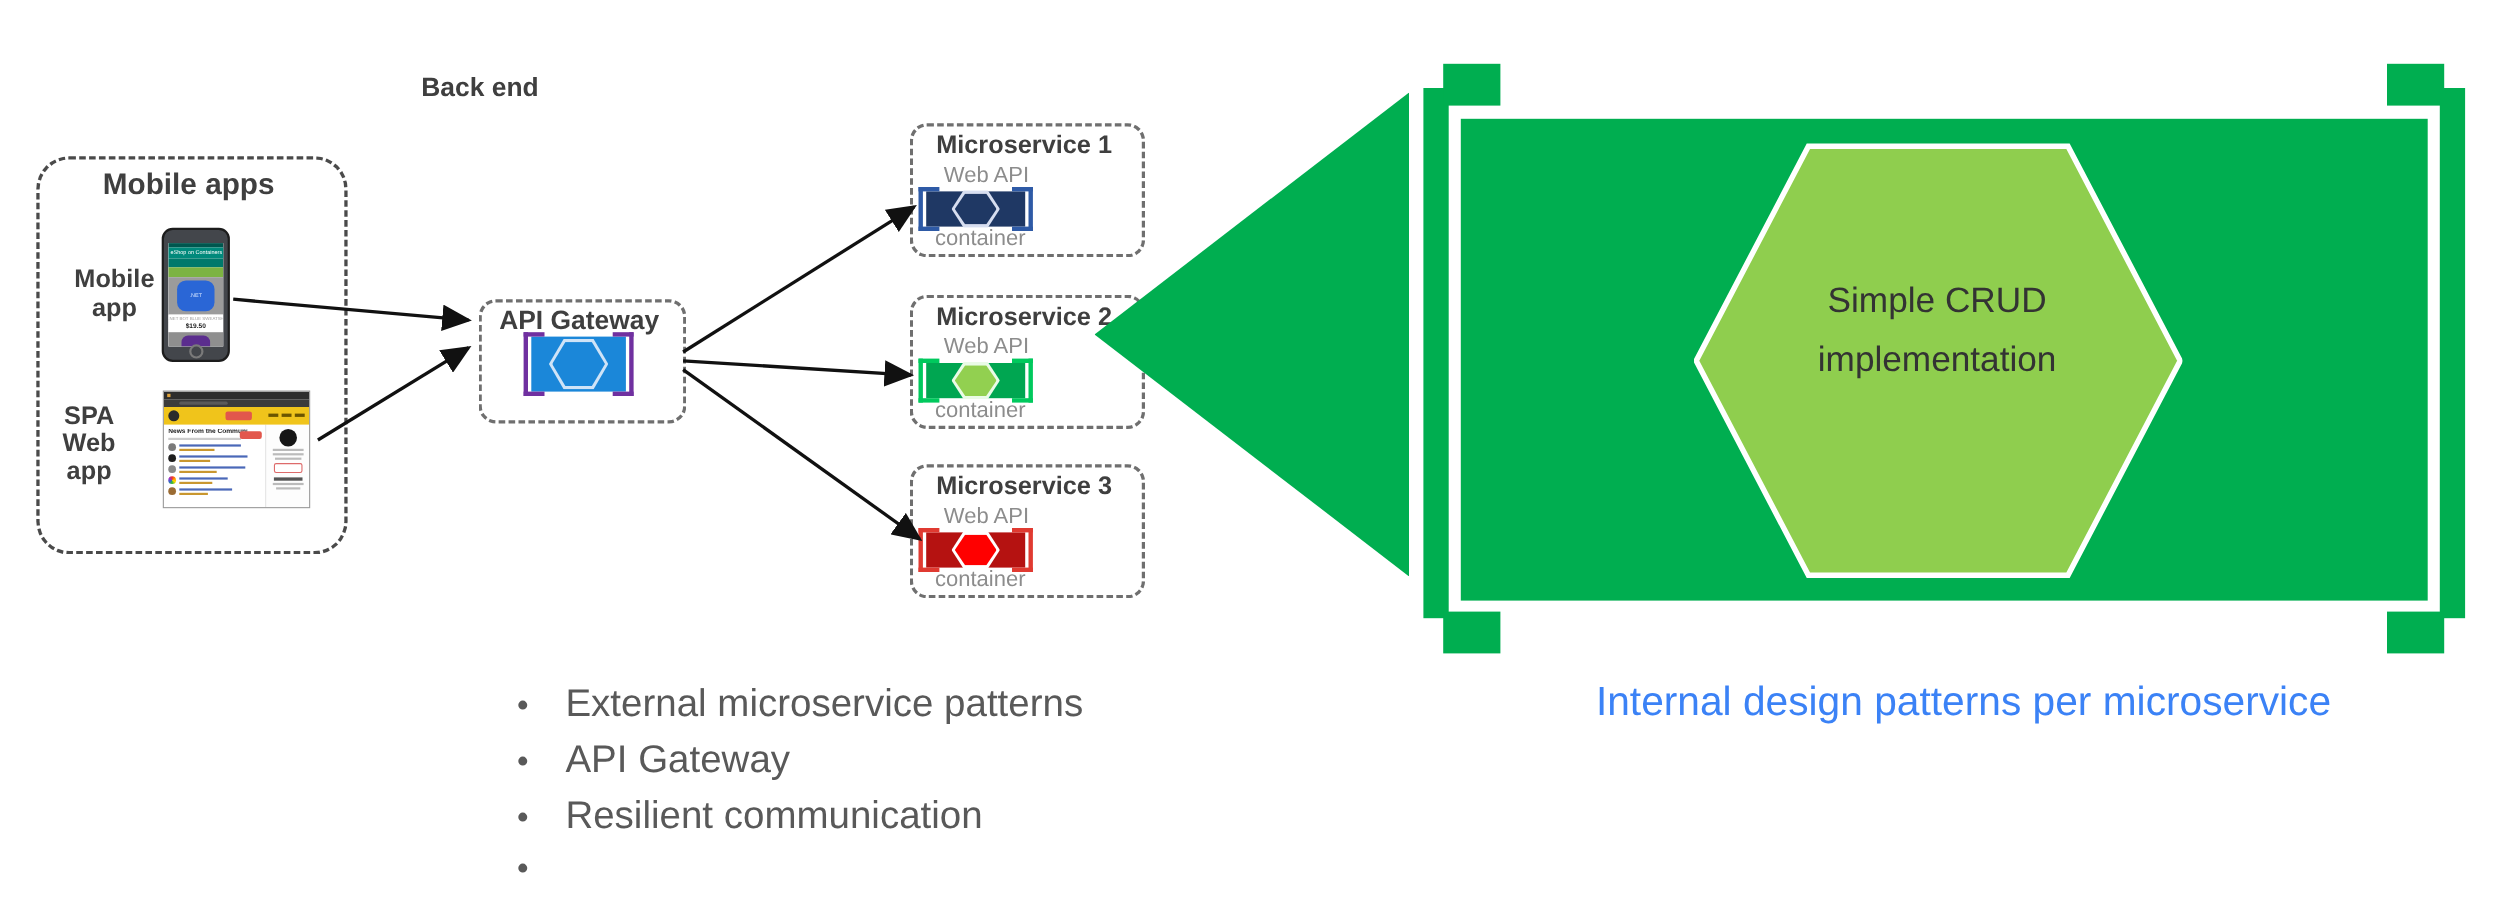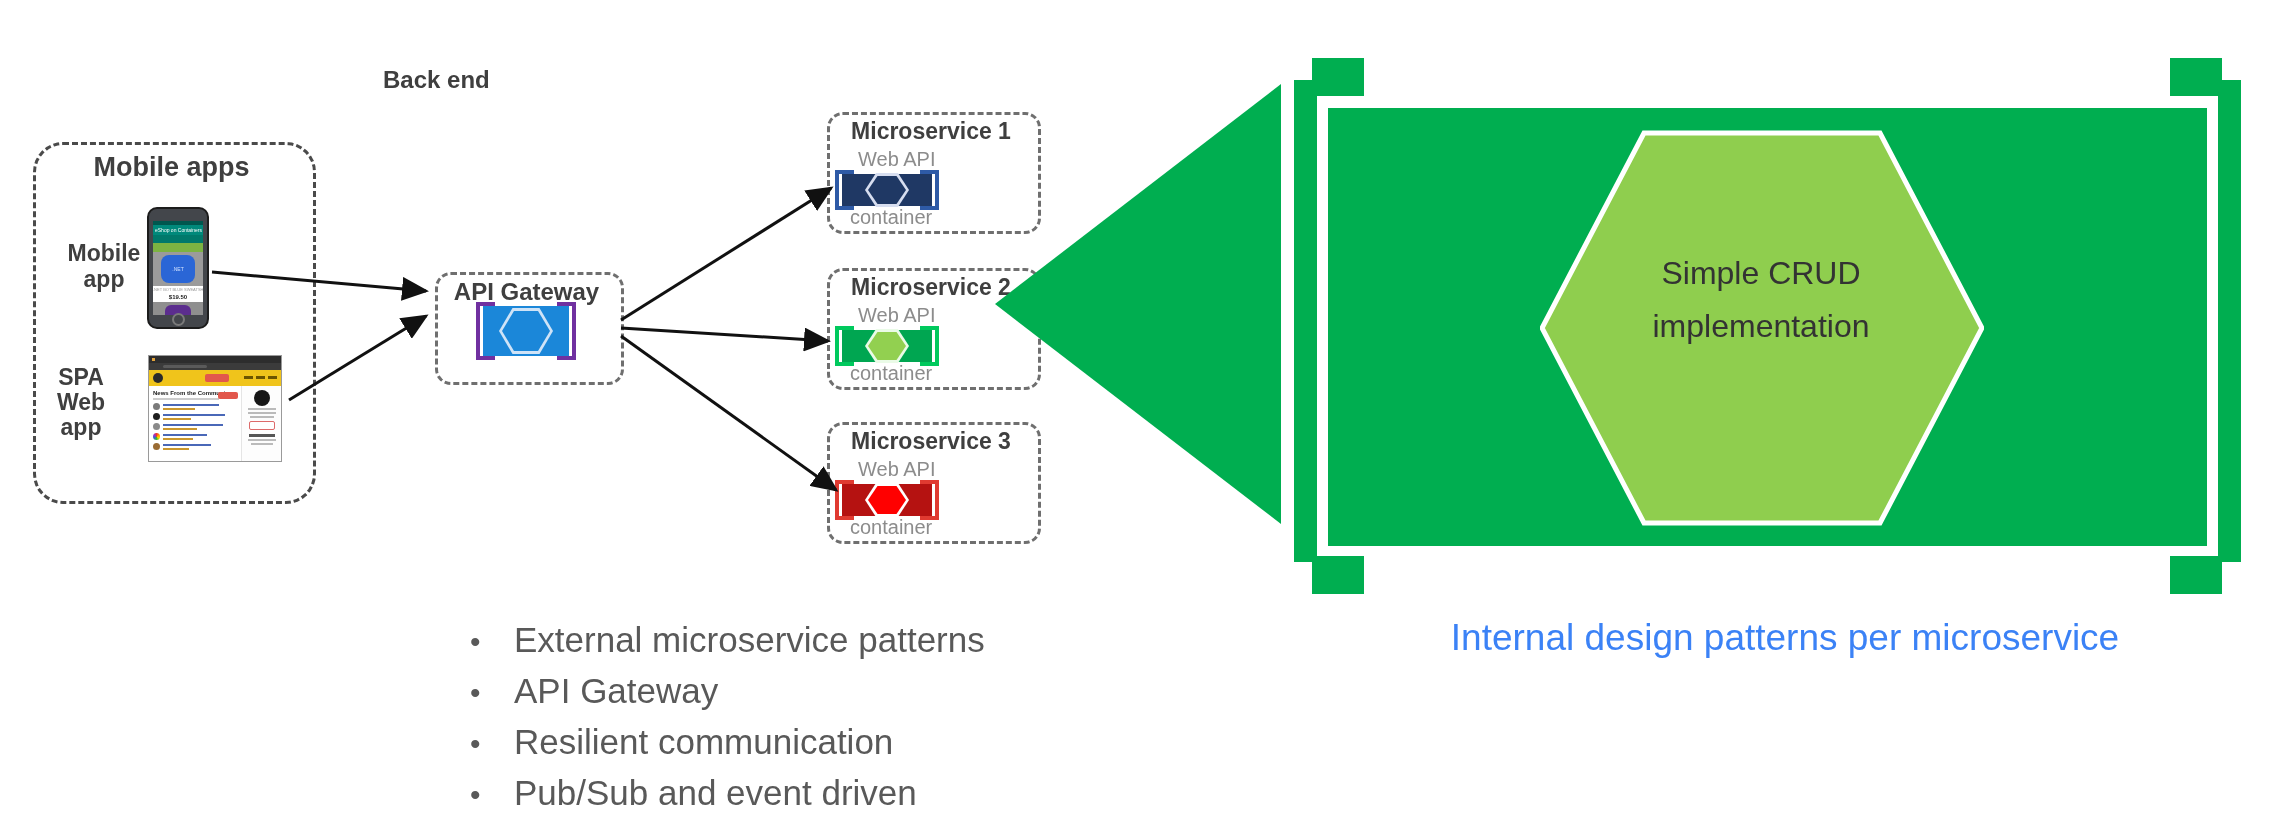--- a/index.html
+++ b/index.html
@@ -299,17 +299,16 @@
     <div class="note-row">
       <span class="note-bullet">•</span>
       <span>API Gateway</span>
     </div>
     <div class="note-row">
       <span class="note-bullet">•</span>
       <span>Resilient communication</span>
     </div>
     <div class="note-row">
       <span class="note-bullet">•</span>
-      <span>Pub/Sub and event driven</span>
     </div>
   </div>
 
 </div>
 
 </body></html>

